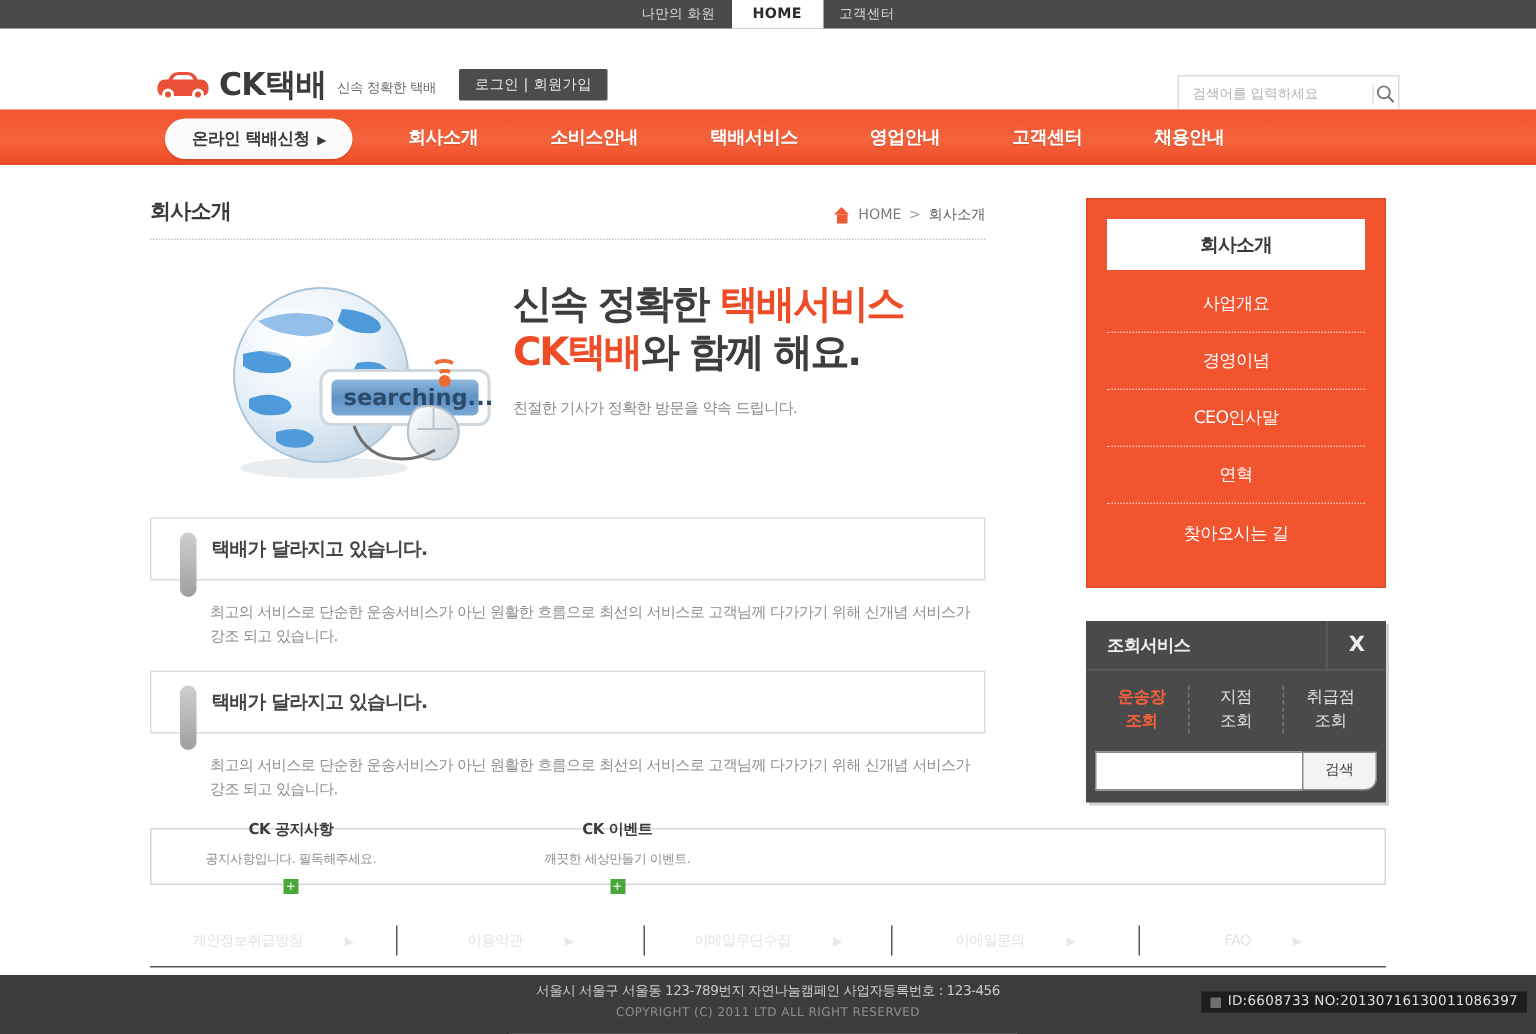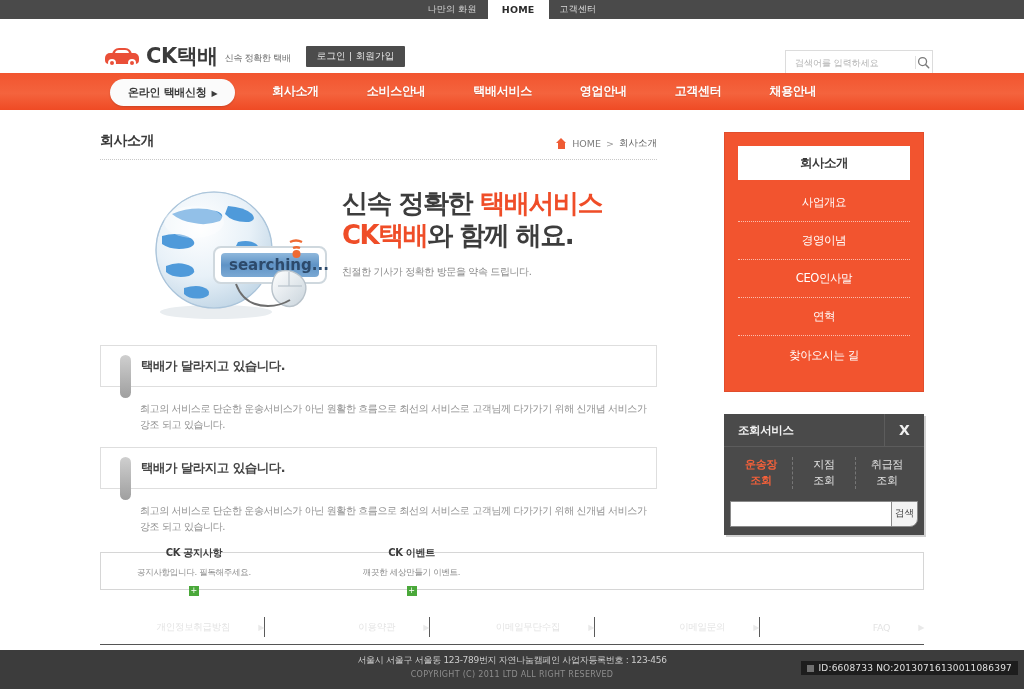--- a/index.html
+++ b/index.html
@@ -210,21 +210,21 @@
   }
   .widget-tab:last-child { border-right: none; }
   .widget-tab.active { color: #f4603a; font-weight: bold; }
   .widget-search { display: flex; padding: 0 6px 8px 6px; }
   .widget-input {
     flex: 1; height: 26px; border: 1px solid #8a8a8a; border-right: none;
     background: #fff; outline: none; font-size: 10px; padding-left: 5px;
     font-family: "DejaVu Sans", "Liberation Sans", sans-serif;
   }
   .widget-go {
-    width: 27px; height: 26px; background: #f3f3f3; border: 1px solid #8a8a8a;
+    width: 50px; height: 26px; background: #f3f3f3; border: 1px solid #8a8a8a;
     font-size: 9.5px; color: #3c3c3c; cursor: pointer;
     font-family: Liberation Sans, sans-serif;
     border-radius: 0 0 8px 0;
   }
 
   
   .notice {
     position: absolute; left: 100px; top: 0; width: 824px; height: 38px;
     border: 1px solid #d6d6d6; background: #fff;
     display: flex; align-items: center;
@@ -246,21 +246,21 @@
   
   .footer {
     position: absolute; left: 0; top: 650px; width: 1024px; height: 39px;
     background: #3c3c3c;
   }
   .foot-links {
     position: absolute; left: 100px; top: -39px; width: 824px; height: 32px;
     display: flex; align-items: center;
   }
   .foot-link {
-    flex: 1; display: flex; align-items: center; justify-content: flex-end; gap: 28px;
+    flex: 1; display: flex; align-items: center; justify-content: center; gap: 28px;
     font-size: 9.5px; color: #e4e4e4; letter-spacing: -.3px; height: 20px;
     border-right: 1px solid #5a5a5a;
   }
   .foot-link:last-child { border-right: none; }
   .foot-link .tri { font-size: 8px; color: #e9e9e9; }
 
   .foot-addr {
     position: absolute; left: 0; top: 4px; width: 1024px; text-align: center;
   }
   .foot-addr .l1 { font-size: 9px; color: #cdcdcd; letter-spacing: -.3px; }

